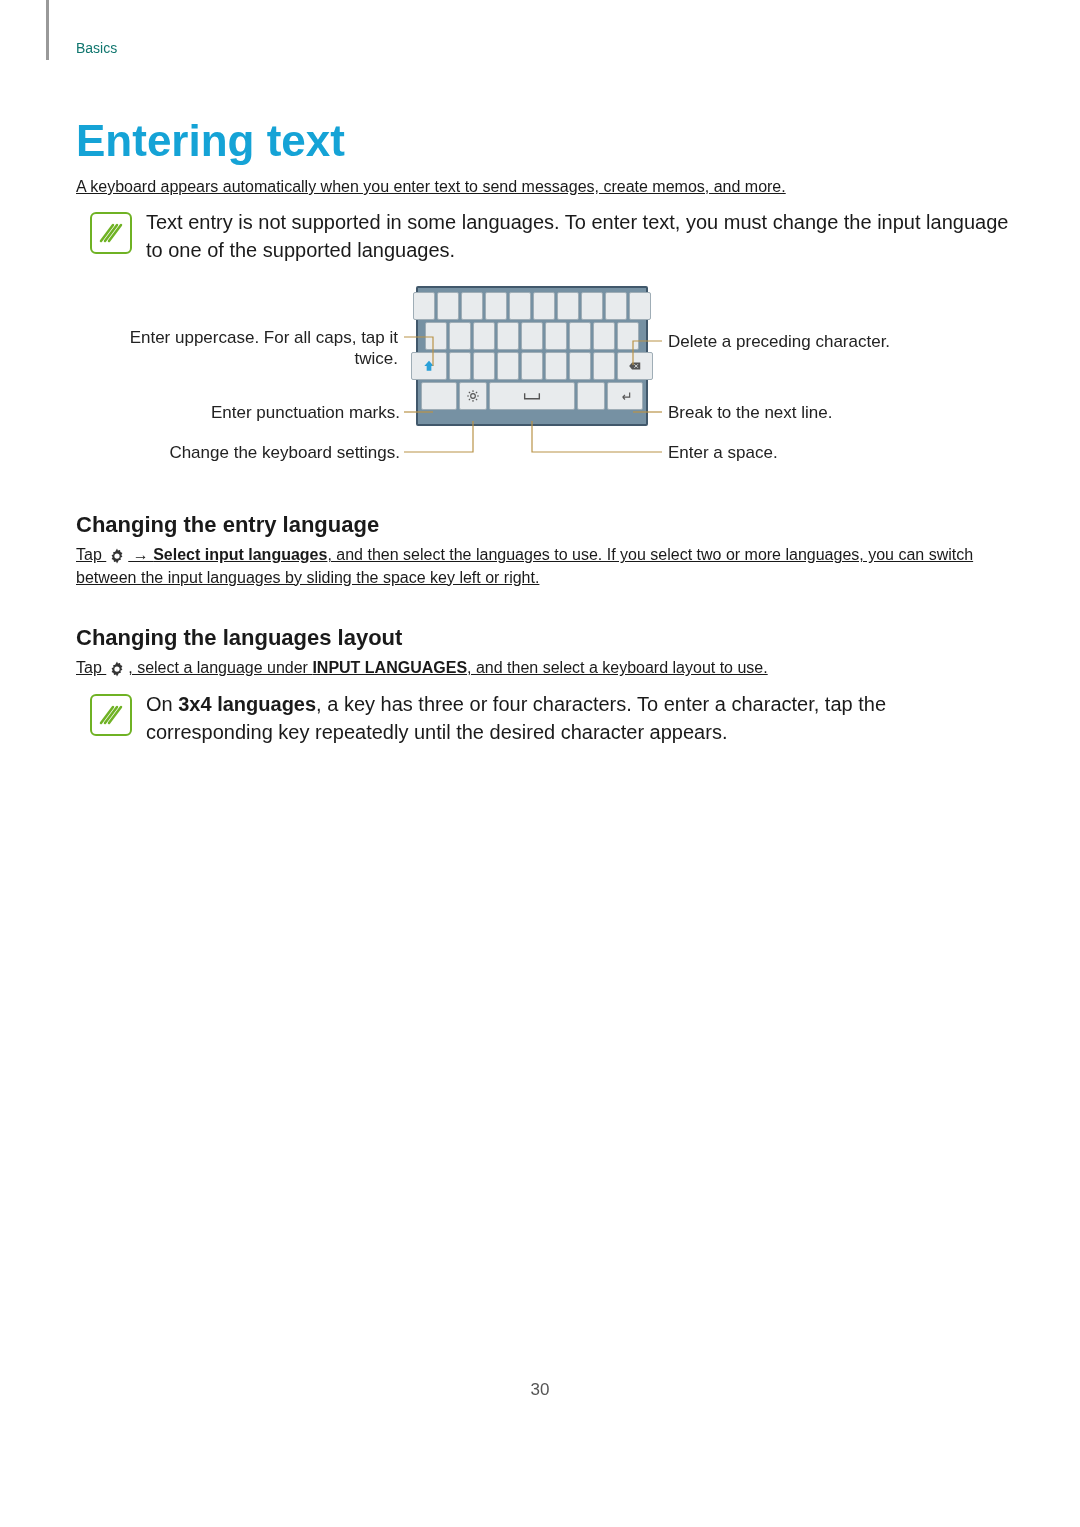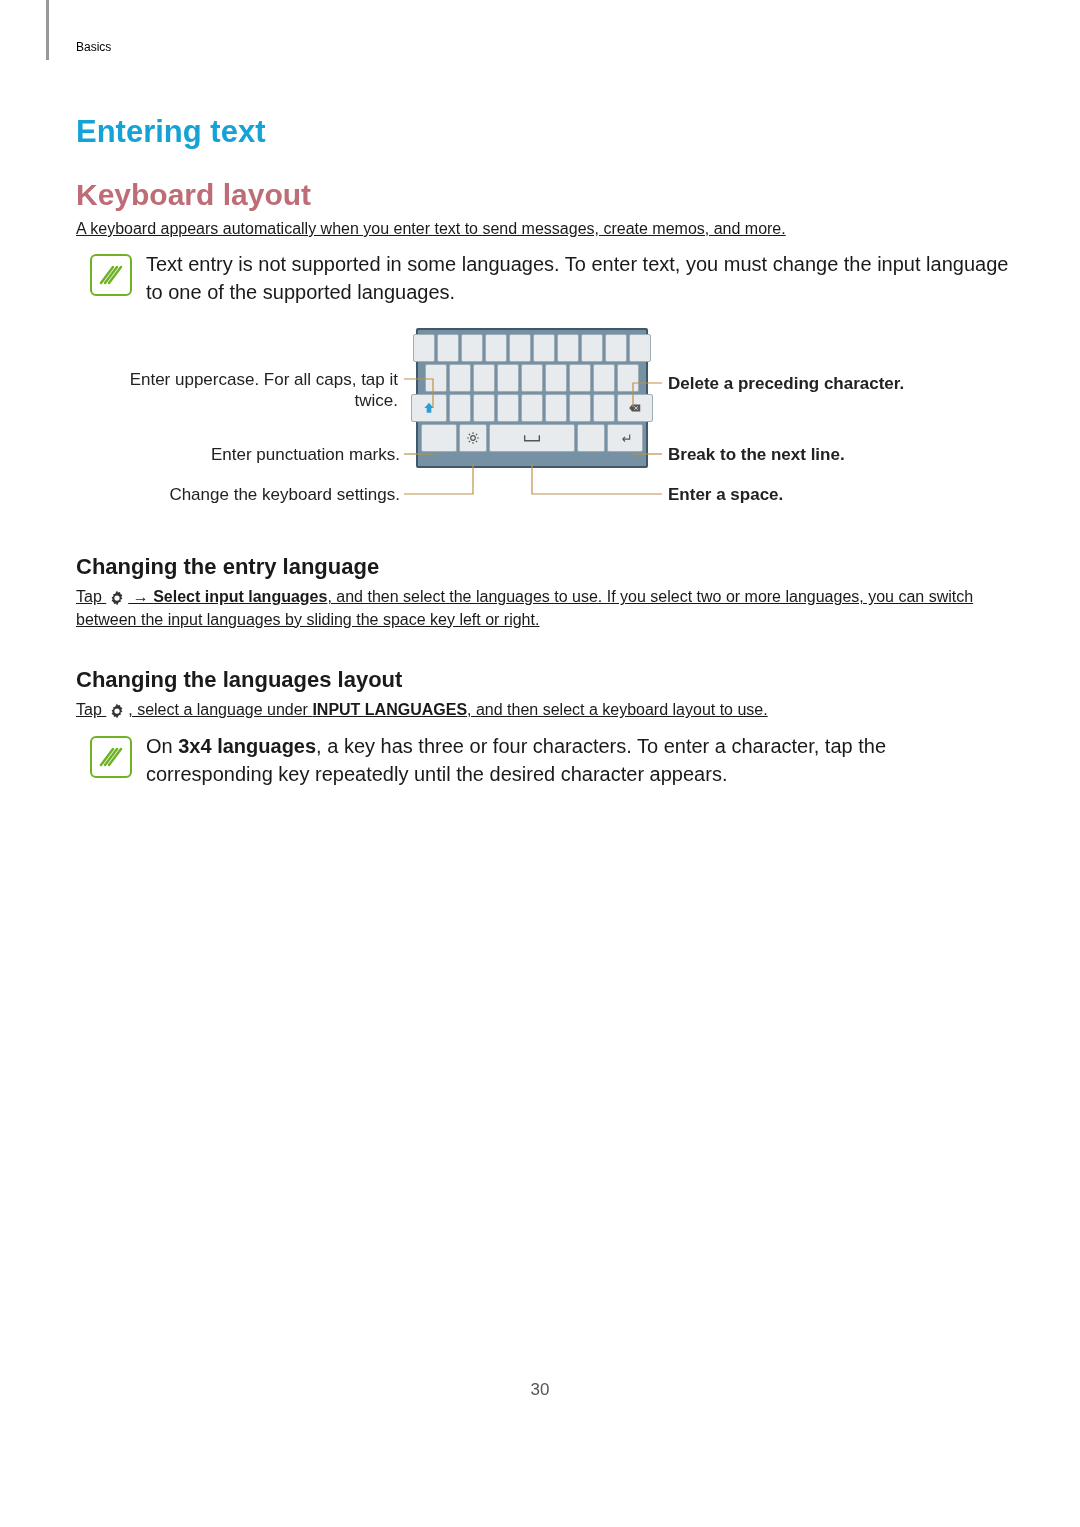--- a/index.html
+++ b/index.html
@@ -18,27 +18,27 @@
   }
   .rule {
     position: absolute;
     left: 46px;
     top: 0;
     width: 3px;
     height: 60px;
     background: #999;
   }
   .section-label {
-    font-size: 12px;
-    color: #000000;
+    font-size: 14px;
+    color: #0f766e;
     margin-left: 30px;
     margin-top: 10px;
   }
   h1 {
-    font-size: 31px;
+    font-size: 44px;
     font-weight: 700;
     color: #15a3d6;
     margin: 60px 0 10px 30px;
   }
   h2 {
     font-size: 30px;
     font-weight: 700;
     color: #be6d76;
     margin: 28px 0 4px 30px;
   }
@@ -129,21 +129,21 @@
   .key.space { flex: 4; }
   .key svg { width: 14px; height: 14px; }
 
   .callout {
     position: absolute;
     font-size: 17px;
     color: #222;
     line-height: 1.2;
     white-space: nowrap;
   }
-  .callout.right { text-align: center; font-weight: bold; }
+  .callout.right { text-align: center; }
   .callout.left { text-align: right; }
 
   .leader {
     position: absolute;
     stroke: #b99348;
     stroke-width: 1.2;
     fill: none;
   }
 
   .pagenum {
@@ -159,21 +159,20 @@
 </style>
 </head>
 <body>
 
 <div class="page">
   <div class="rule"></div>
   <div class="section-label">Basics</div>
 
   <h1>Entering text</h1>
 
-  <h2>Keyboard layout</h2>
   <p class="body">A keyboard appears automatically when you enter text to send messages, create memos, and more.</p>
 
   <div class="note">
     <div class="note-icon">
       <svg viewBox="0 0 24 24">
           <path d="M2 20 L14 4 M6 20 L18 4 M10 20 L22 4" stroke="#6fb224" stroke-width="2.5" fill="none" stroke-linecap="round"></path>
         </svg>
     </div>
     <div class="note-text">Text entry is not supported in some languages. To enter text, you must change the input language to one of the supported languages.</div>
   </div>

